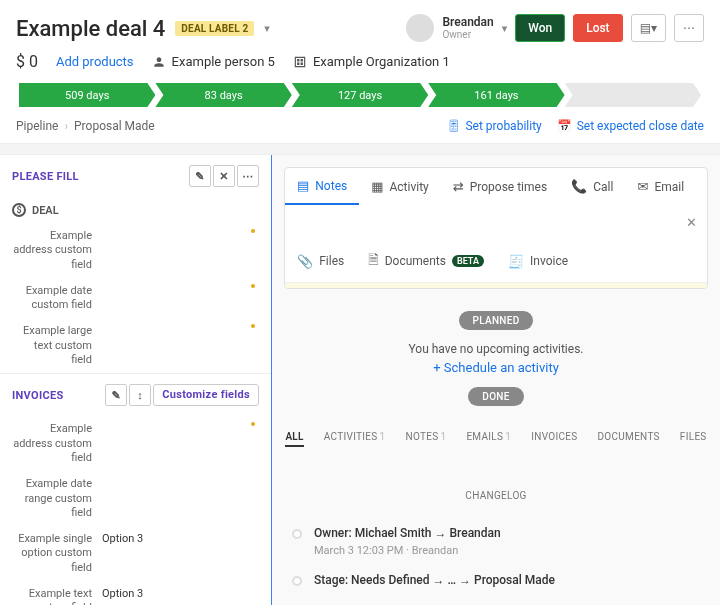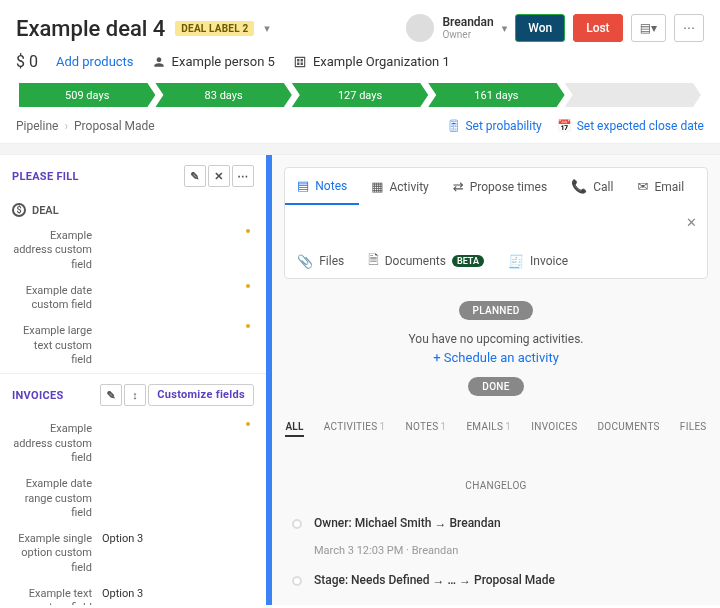--- a/index.html
+++ b/index.html
@@ -8,39 +8,39 @@
 .title-row{display:flex;align-items:center;gap:10px}
 .title{font-size:22px;font-weight:500;color:#2a2a2a}
 .label-badge{background:#f9e796;color:#6d5a00;font-size:10px;font-weight:700;padding:2px 6px;border-radius:2px;letter-spacing:.2px}
 .chevron{color:#888;font-size:11px;cursor:pointer}
 .header-right{margin-left:auto;display:flex;align-items:center;gap:8px}
 .avatar{width:28px;height:28px;border-radius:50%;background:#ddd}
 .owner-block{display:flex;flex-direction:column;line-height:1.2}
 .owner-name{font-size:12px;font-weight:600;color:#333}
 .owner-role{font-size:10px;color:#999}
 .btn{padding:6px 12px;border:1px solid #ccc;background:#fff;border-radius:3px;font-size:12px;cursor:pointer;font-weight:500}
-.btn-won{background:#0c4a6e;color:#fff;border-color:#28a745}
+.btn-won{background:#14532d;color:#fff;border-color:#28a745}
 .btn-lost{background:#e74c3c;color:#fff;border-color:#e74c3c}
 .btn-icon{padding:6px 8px;color:#666}
 .subhead{display:flex;align-items:center;gap:18px;padding:10px 0}
 .price{font-size:16px;color:#333}
 .link{color:#1a73e8;font-size:13px;cursor:pointer}
 .sub-item{display:flex;align-items:center;gap:6px;color:#333;font-size:13px}
 .sub-item svg{fill:#555}
 .pipeline-bar{display:flex;height:24px;margin:2px 3px 6px}
 .stage{flex:1;background:#28a745;color:#fff;font-size:11px;display:flex;align-items:center;justify-content:center;position:relative;clip-path:polygon(0 0,calc(100% - 8px) 0,100% 50%,calc(100% - 8px) 100%,0 100%,8px 50%)}
 .stage:first-child{clip-path:polygon(0 0,calc(100% - 8px) 0,100% 50%,calc(100% - 8px) 100%,0 100%)}
 .stage.inactive{background:#e8e8e8;color:#999}
 .breadcrumb-row{display:flex;align-items:center;padding:6px 16px 10px;font-size:12px;color:#666}
 .breadcrumb-row .sep{margin:0 6px;color:#bbb}
 .breadcrumb-right{margin-left:auto;display:flex;gap:16px}
 .action-link{color:#1a73e8;font-size:12px;cursor:pointer;display:flex;align-items:center;gap:4px}
 .divider{height:12px;background:#f4f4f4;border-top:1px solid #eee;border-bottom:1px solid #eee}
 .main{display:flex;height:calc(100% - 158px)}
-.sidebar{width:272px;border-right:6px solid #3b82f6;overflow-y:auto;font-size:12px}
+.sidebar{width:272px;border-right:1px solid #3b82f6;overflow-y:auto;font-size:12px}
 .panel{border-bottom:1px solid #eee}
 .panel-head{display:flex;align-items:center;padding:10px 12px;font-size:11px;font-weight:700;color:#5e3fbe;letter-spacing:.3px}
 .panel-head .actions{margin-left:auto;display:flex;gap:2px}
 .mini-btn{width:22px;height:22px;border:1px solid #ccc;background:#fff;border-radius:2px;display:flex;align-items:center;justify-content:center;cursor:pointer;color:#555;font-size:11px}
 .chip-btn{border:1px solid #ccc;background:#fff;border-radius:3px;padding:3px 8px;font-size:11px;cursor:pointer}
 .deal-row{display:flex;align-items:center;padding:6px 12px;font-size:11px;color:#555;font-weight:600}
 .deal-row .icon{width:14px;height:14px;border-radius:50%;border:2px solid #555;margin-right:6px;font-size:9px;display:flex;align-items:center;justify-content:center}
 .field-row{display:flex;padding:6px 12px;font-size:11px}
 .field-label{width:90px;text-align:right;color:#666;padding-right:10px;line-height:1.3}
 .field-val{flex:1;color:#333}
@@ -58,21 +58,21 @@
 .noact{text-align:center;font-size:12px;color:#555;padding:2px}
 .filter-tabs{display:flex;justify-content:center;gap:20px;font-size:10px;color:#777;padding:12px 0 4px;flex-wrap:wrap;letter-spacing:.3px}
 .ftab{cursor:pointer;padding:3px 0}
 .ftab.active{color:#333;border-bottom:2px solid #333;font-weight:600}
 .ftab .cnt{color:#bbb;margin-left:2px}
 .timeline{padding:10px 20px}
 .tl-item{display:flex;gap:12px;padding:8px 0}
 .tl-dot{width:10px;height:10px;border:2px solid #ddd;border-radius:50%;background:#fff;margin-top:3px;flex-shrink:0}
 .tl-body{font-size:12px}
 .tl-title{color:#333;font-weight:500}
-.tl-meta{color:#999;font-size:11px;margin-top:14px}
+.tl-meta{color:#999;font-size:11px;margin-top:4px}
 </style>
 </head>
 <body>
 
 <div class="header">
   <div class="title-row">
     <span class="title">Example deal 4</span>
     <span class="label-badge">DEAL LABEL 2</span>
     <span class="chevron">▾</span>
     <div class="header-right">

